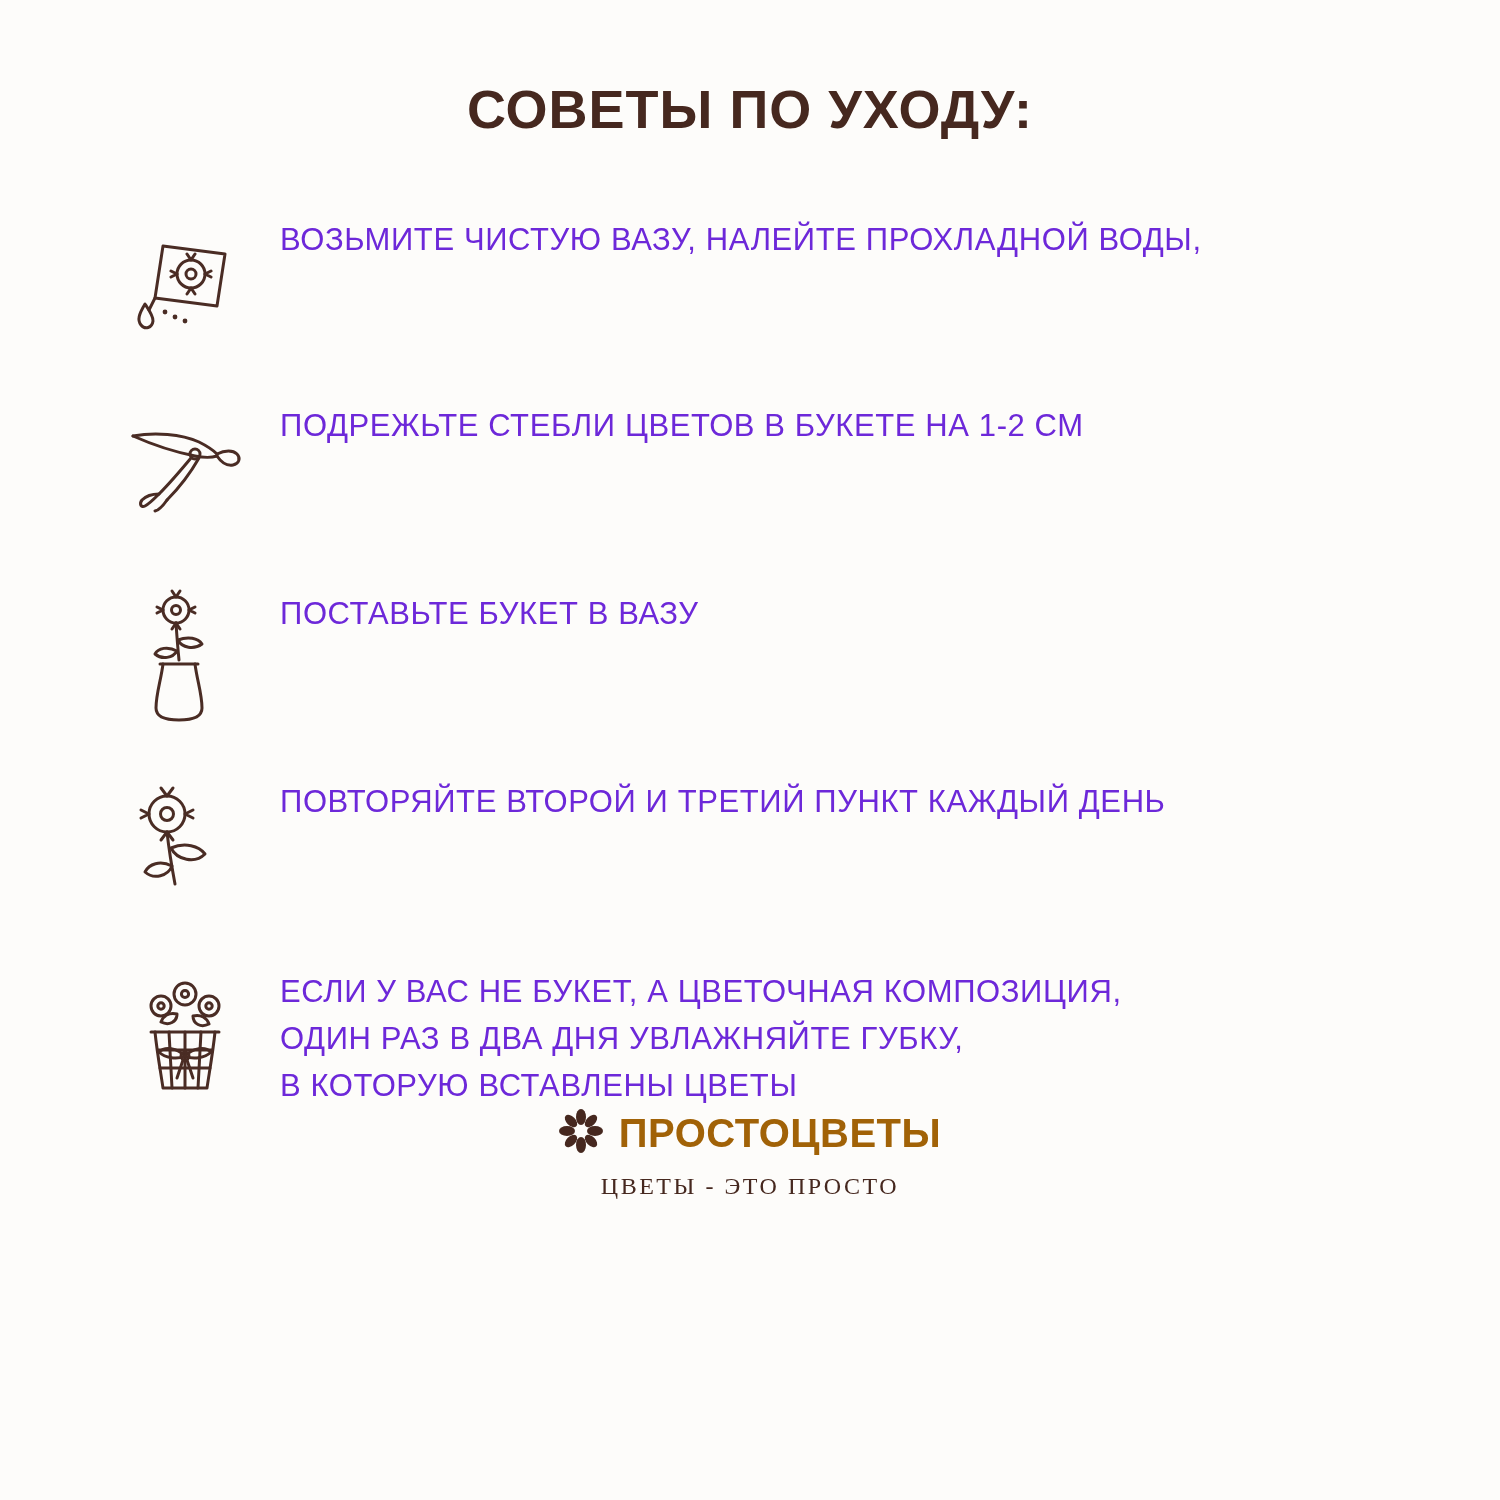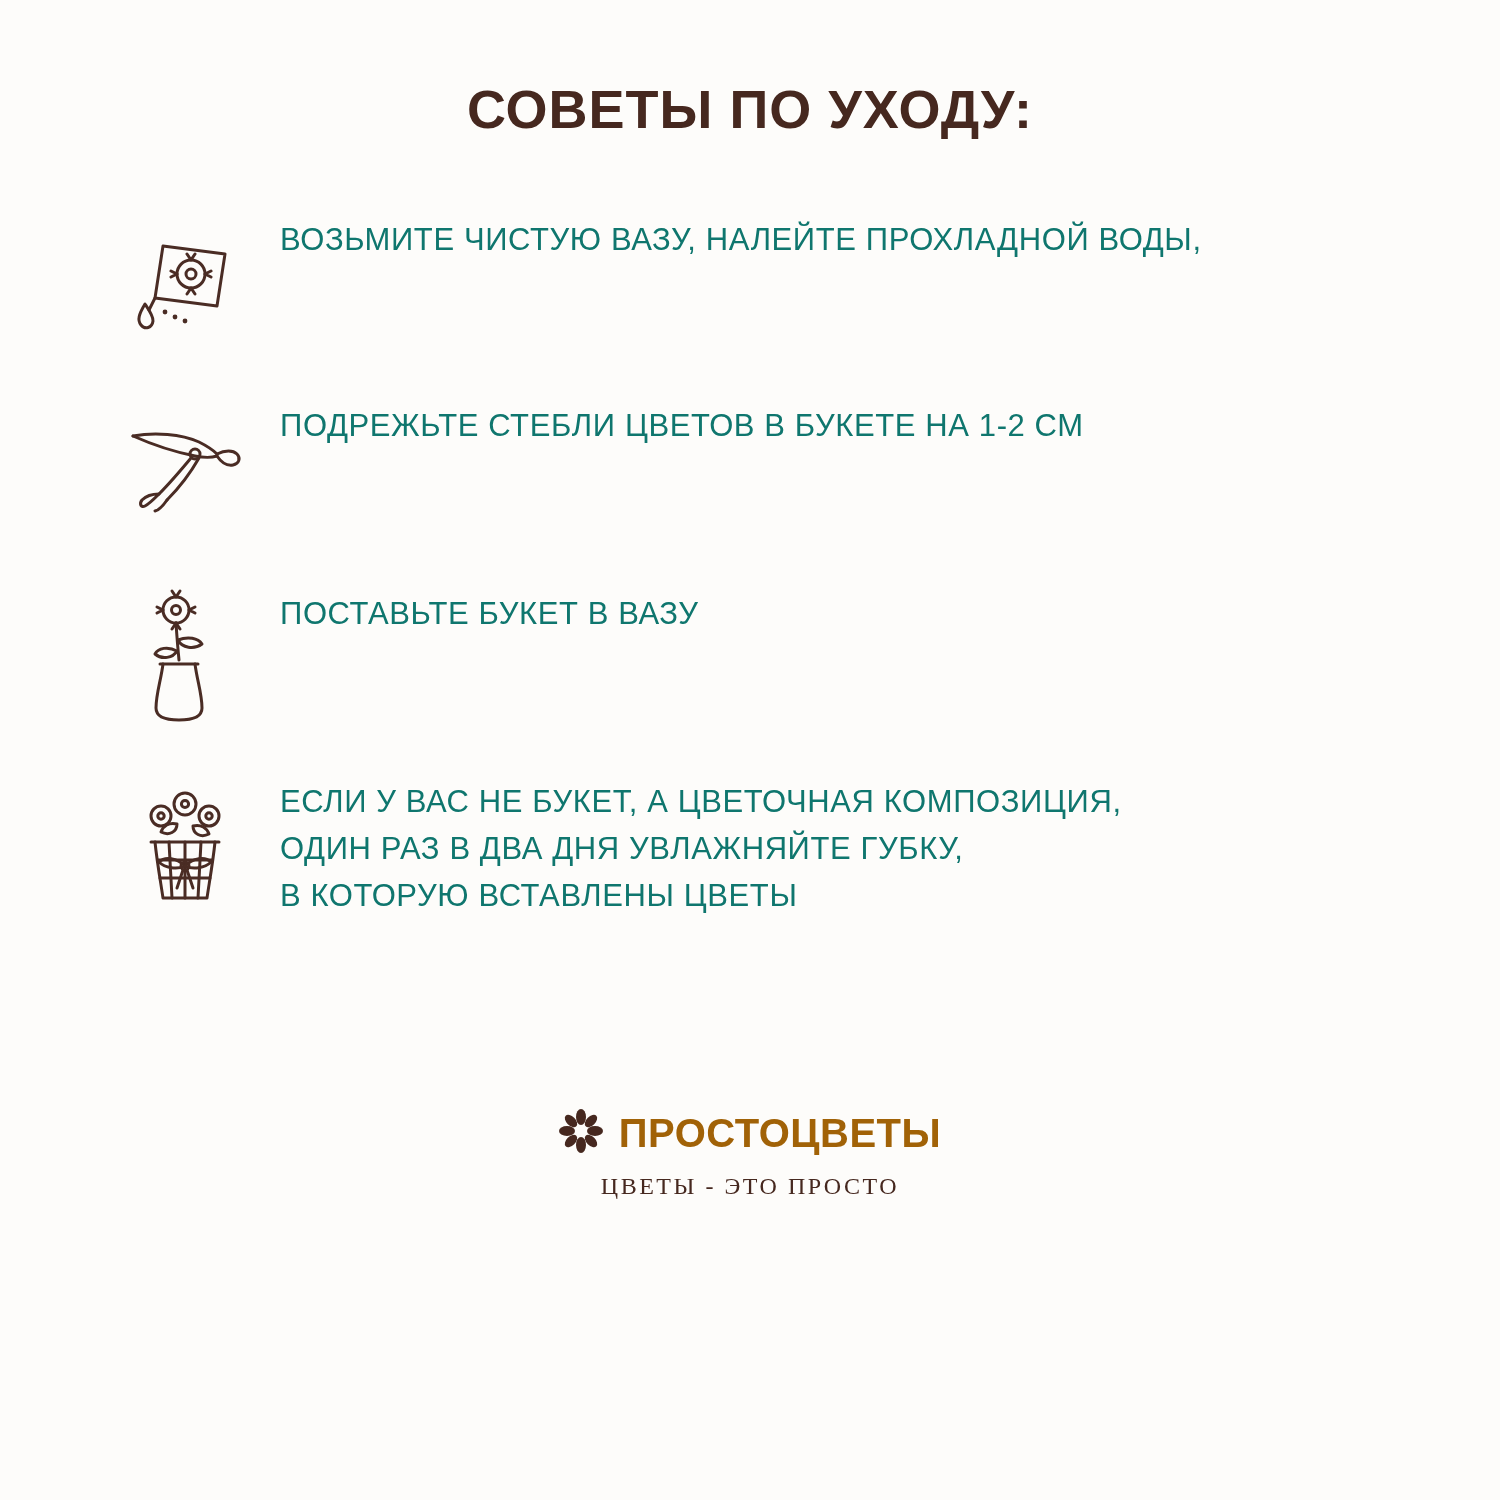--- a/index.html
+++ b/index.html
@@ -52,21 +52,21 @@
     min-width: 190px;
     display: flex;
     justify-content: center;
     align-items: flex-start;
     padding-top: 6px;
   }
   .tip-text {
     font-size: 31px;
     line-height: 1.52;
     letter-spacing: 0.6px;
-    color: #0f766e;
+    color: #6d28d9;
     padding-top: 4px;
     text-transform: uppercase;
   }
   .tip-text .line { display: block; white-space: nowrap; }
 
   
   .icon-sachet  { transform: translateY(6px); }
   .icon-shears  { transform: translateY(2px); }
   .icon-vase    { transform: translateY(-4px); }
   .icon-flower  { transform: translateY(2px); }
@@ -159,20 +159,35 @@
           <path d="M47 63 C38 58 28 60 25 66 C32 72 43 70 47 63 Z"></path>
           <path d="M30 76 L68 76"></path>
           <path d="M33 76 C31 92 26 106 26 120 C26 128 34 132 49 132 C64 132 72 128 72 120 C72 106 67 92 65 76"></path>
         </svg>
       </div>
       <div class="tip-text">
         <span class="line">ПОСТАВЬТЕ БУКЕТ В ВАЗУ</span>
       </div>
     </div>
 
+    <div class="tip-row r4">
+      <div class="tip-icon">
+        <svg class="icon-flower" width="120" height="120" viewBox="0 0 120 120" fill="none" stroke="#4a2c24" stroke-width="3" stroke-linecap="round" stroke-linejoin="round">
+          <circle cx="42" cy="32" r="18"></circle>
+          <circle cx="42" cy="32" r="6.5"></circle>
+          <path d="M42 14 L36 6 M42 14 L48 6 M60 32 L68 28 M60 32 L68 36 M42 50 L36 58 M42 50 L48 58 M24 32 L16 28 M24 32 L16 36"></path>
+          <path d="M42 50 C44 68 47 86 50 102"></path>
+          <path d="M46 66 C60 60 74 64 80 72 C70 82 52 78 46 66 Z"></path>
+          <path d="M47 84 C35 78 24 82 20 90 C29 98 43 94 47 84 Z"></path>
+        </svg>
+      </div>
+      <div class="tip-text">
+        <span class="line">ПОВТОРЯЙТЕ ВТОРОЙ И ТРЕТИЙ ПУНКТ КАЖДЫЙ ДЕНЬ</span>
+      </div>
+    </div>
 
     <div class="tip-row r5">
       <div class="tip-icon">
         <svg class="icon-basket" width="120" height="150" viewBox="0 0 120 150" fill="none" stroke="#4a2c24" stroke-width="3" stroke-linecap="round" stroke-linejoin="round">
           <circle cx="60" cy="24" r="11"></circle>
           <circle cx="60" cy="24" r="3.6"></circle>
           <circle cx="36" cy="36" r="10"></circle>
           <circle cx="36" cy="36" r="3.2"></circle>
           <circle cx="84" cy="36" r="10"></circle>
           <circle cx="84" cy="36" r="3.2"></circle>

